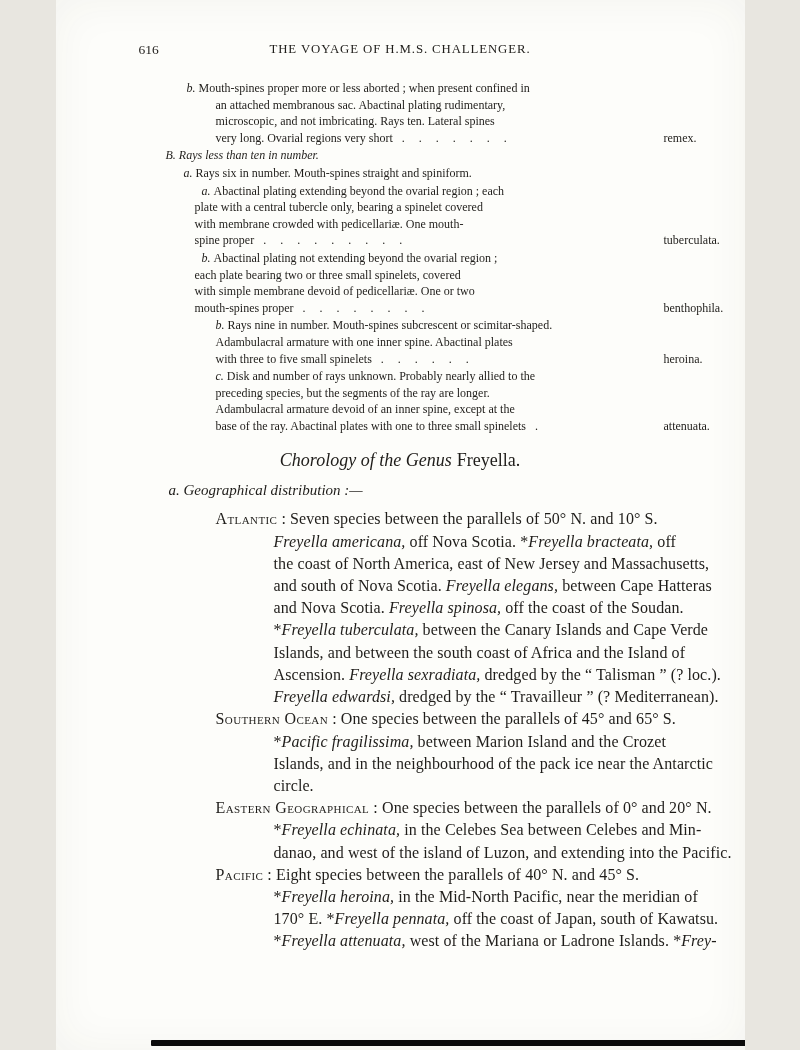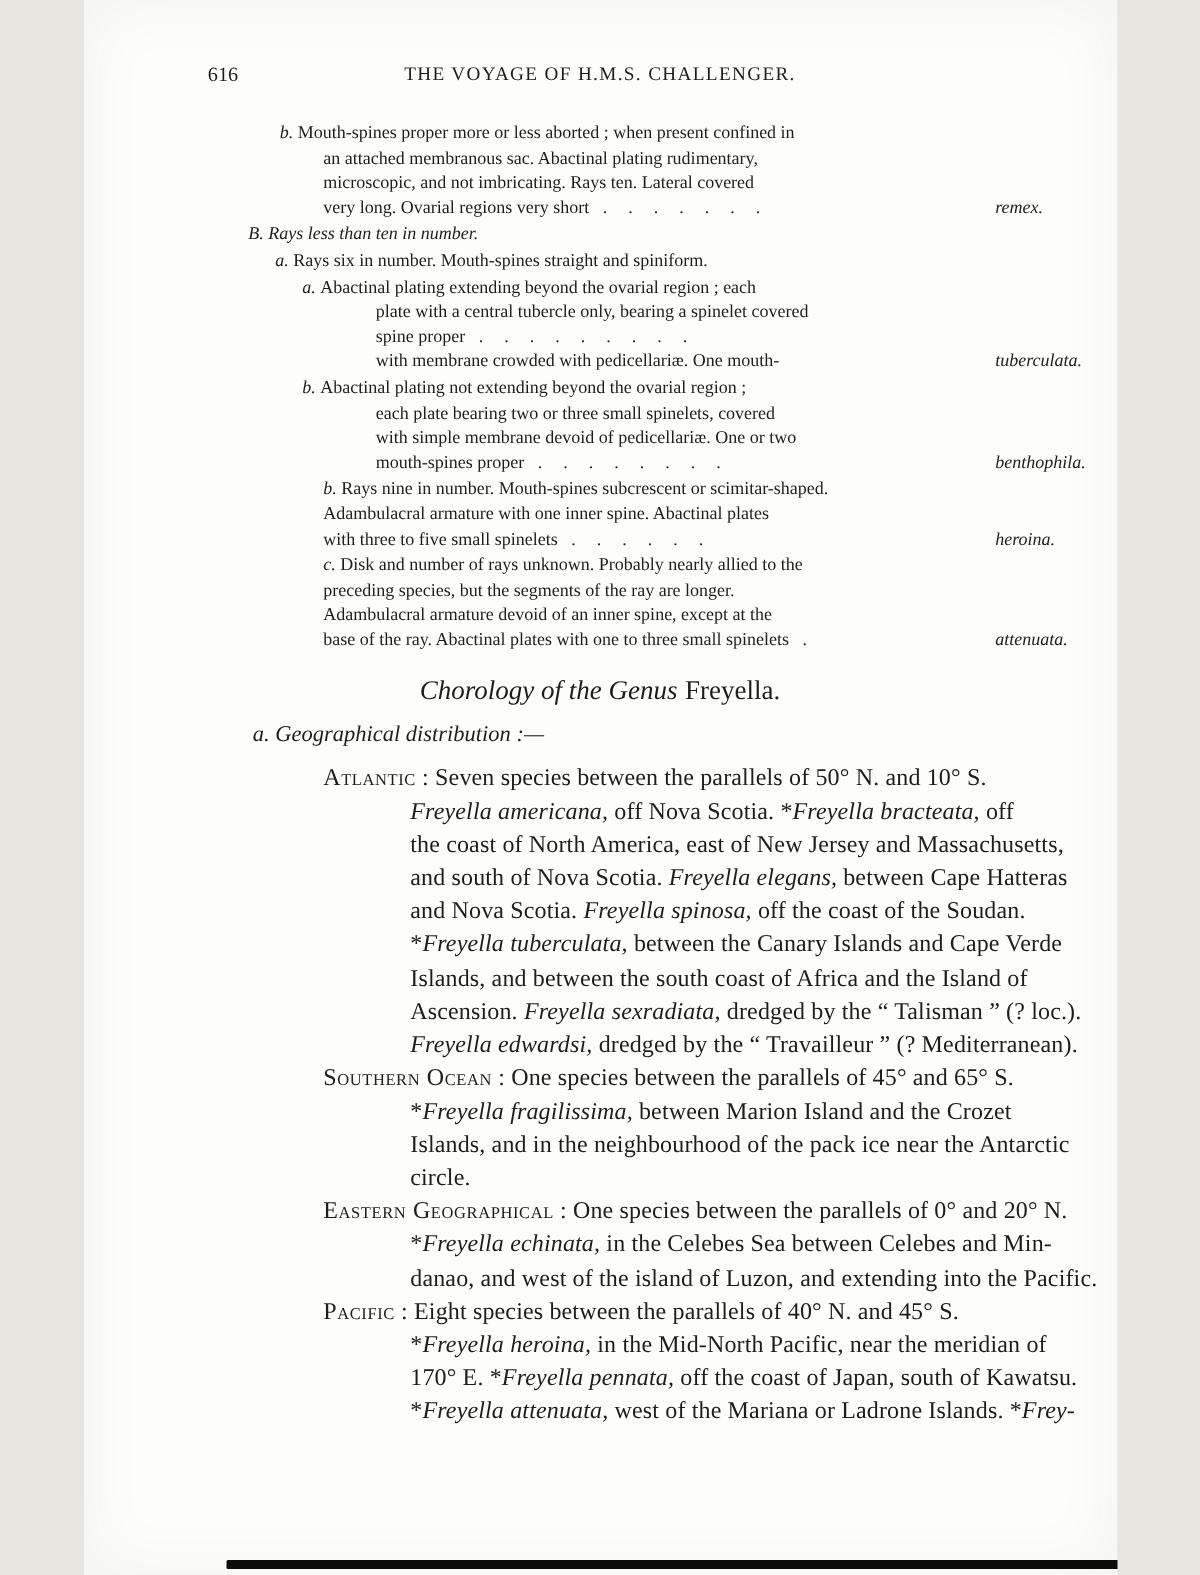--- a/index.html
+++ b/index.html
@@ -13,26 +13,26 @@
     overflow:hidden;
     box-shadow:inset 0 0 45px rgba(60,50,30,0.05);
   }
   
   .page-header{position:relative;padding-top:42px;height:18px;}
   .page-number{position:absolute;left:83px;top:42px;font-size:13.5px;}
   .page-title{display:block;text-align:center;font-size:12.8px;letter-spacing:0.9px;}
   
   .key{margin:20px 0 0 83px;width:600px;font-size:12px;line-height:16.6px;}
   .entry{position:relative;margin-bottom:1px;}
-  .species{position:absolute;left:525px;bottom:0;font-style:italic;font-size:12px;white-space:nowrap;}
+  .species{position:absolute;left:525px;bottom:0;font-size:12px;white-space:nowrap;}
   .line{white-space:nowrap;}
   .e1 .line{margin-left:77px;}  .e1 .line:first-child{margin-left:48px;}
   .e2 .line{margin-left:27px;font-style:italic;}
   .e3 .line{margin-left:45px;}
-  .e4 .line,.e5 .line{margin-left:112px;}
+  .e4 .line,.e5 .line{margin-left:56px;}
   .e4 .line:first-child,.e5 .line:first-child{margin-left:63px;}
   .e6 .line,.e7 .line{margin-left:77px;}
   .e6 .line:first-child,.e7 .line:first-child{}
   
   .chorology-heading{margin-top:16px;text-align:center;font-size:18px;}
   .chorology-heading .genus{margin-left:5px;}
   .subheading{margin:11px 0 0 113px;font-size:15px;font-style:italic;}
   .dist{margin:9px 0 0 83px;width:665px;font-size:16px;line-height:22.2px;letter-spacing:0.1px;}
   .dist .line{margin-left:135px;white-space:nowrap;}
   .dist .line:first-child{margin-left:77px;}
@@ -51,41 +51,41 @@
   <header class="page-header">
     <span class="page-number">616</span>
     <span class="page-title">THE VOYAGE OF H.M.S. CHALLENGER.</span>
   </header>
 
   <section class="key">
     <div class="entry e1">
       <div>
           <div class="line"><span class="it">b. </span><span>Mouth-spines proper more or less aborted ; when present confined in</span></div>
           <div class="line"><span>an attached membranous sac. Abactinal plating rudimentary,</span></div>
-          <div class="line"><span>microscopic, and not imbricating. Rays ten. Lateral covered</span></div>
+          <div class="line"><span>microscopic, and not imbricating. Rays ten. Lateral spines</span></div>
           <div class="line"><span>very long. Ovarial regions very short</span><span class="dots">.......</span></div>
         </div>
       <span class="species">remex.</span>
     </div>
     <div class="entry e2">
       <div>
           <div class="line"><span>B. Rays less than ten in number.</span></div>
         </div>
     </div>
     <div class="entry e3">
       <div>
           <div class="line"><span class="it">a. </span><span>Rays six in number. Mouth-spines straight and spiniform.</span></div>
         </div>
     </div>
     <div class="entry e4">
       <div>
           <div class="line"><span class="it">a. </span><span>Abactinal plating extending beyond the ovarial region ; each</span></div>
           <div class="line"><span>plate with a central tubercle only, bearing a spinelet covered</span></div>
+          <div class="line"><span>with membrane crowded with pedicellariæ. One mouth-</span></div>
           <div class="line"><span>spine proper</span><span class="dots">.........</span></div>
-          <div class="line"><span>with membrane crowded with pedicellariæ. One mouth-</span></div>
         </div>
       <span class="species">tuberculata.</span>
     </div>
     <div class="entry e5">
       <div>
           <div class="line"><span class="it">b. </span><span>Abactinal plating not extending beyond the ovarial region ;</span></div>
           <div class="line"><span>each plate bearing two or three small spinelets, covered</span></div>
           <div class="line"><span>with simple membrane devoid of pedicellariæ. One or two</span></div>
           <div class="line"><span>mouth-spines proper</span><span class="dots">........</span></div>
         </div>
@@ -123,21 +123,21 @@
         <div class="line"><span>the coast of North America, east of New Jersey and Massachusetts,</span></div>
         <div class="line"><span>and south of Nova Scotia. </span><span class="it">Freyella elegans,</span><span> between Cape Hatteras</span></div>
         <div class="line"><span>and Nova Scotia. </span><span class="it">Freyella spinosa,</span><span> off the coast of the Soudan.</span></div>
         <div class="line"><span>*</span><span class="it">Freyella tuberculata,</span><span> between the Canary Islands and Cape Verde</span></div>
         <div class="line"><span>Islands, and between the south coast of Africa and the Island of</span></div>
         <div class="line"><span>Ascension. </span><span class="it">Freyella sexradiata,</span><span> dredged by the “ Talisman ” (? loc.).</span></div>
         <div class="line"><span class="it">Freyella edwardsi,</span><span> dredged by the “ Travailleur ” (? Mediterranean).</span></div>
       </div>
     <div class="para">
         <div class="line"><span class="sc">Southern Ocean</span><span> : One species between the parallels of 45° and 65° S.</span></div>
-        <div class="line"><span>*</span><span class="it">Freyella fragilissima,</span><span> between Marion Island and the Crozet</span></div>
+        <div class="line"><span>*</span><span class="it">Pacific fragilissima,</span><span> between Marion Island and the Crozet</span></div>
         <div class="line"><span>Islands, and in the neighbourhood of the pack ice near the Antarctic</span></div>
         <div class="line"><span>circle.</span></div>
       </div>
     <div class="para">
         <div class="line"><span class="sc">Eastern Geographical</span><span> : One species between the parallels of 0° and 20° N.</span></div>
         <div class="line"><span>*</span><span class="it">Freyella echinata,</span><span> in the Celebes Sea between Celebes and Min-</span></div>
         <div class="line"><span>danao, and west of the island of Luzon, and extending into the Pacific.</span></div>
       </div>
     <div class="para">
         <div class="line"><span class="sc">Pacific</span><span> : Eight species between the parallels of 40° N. and 45° S.</span></div>

